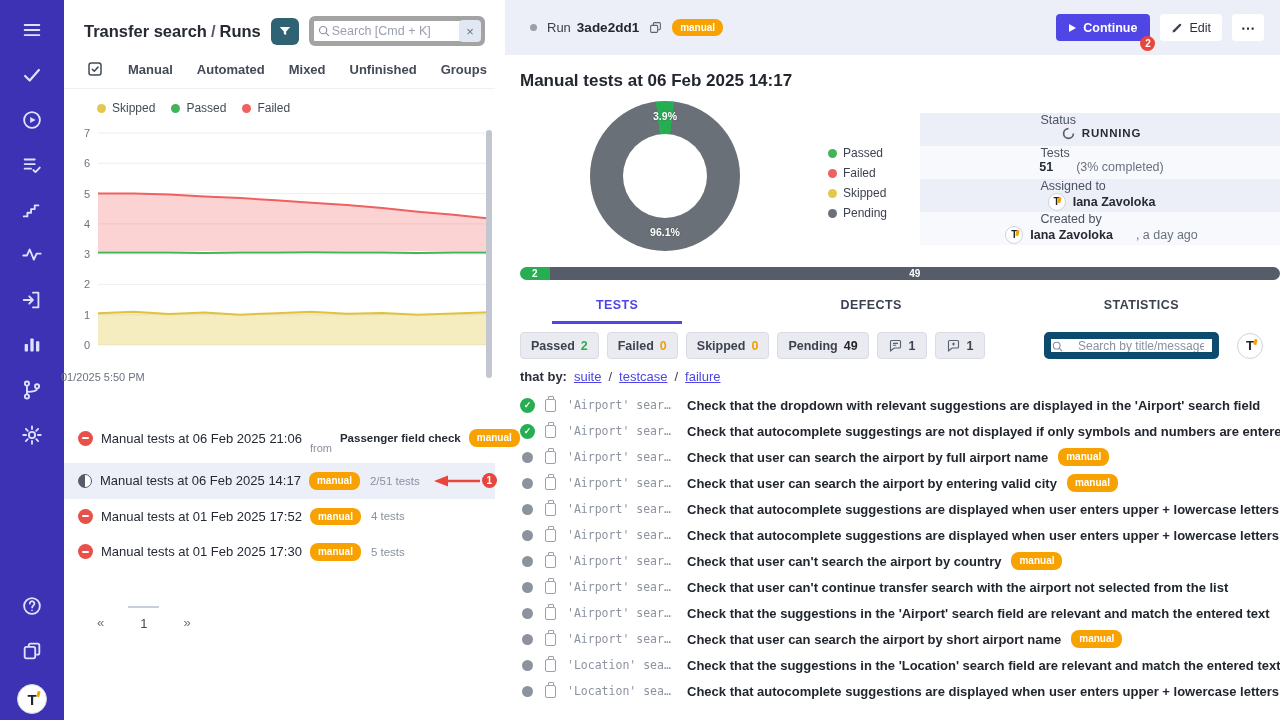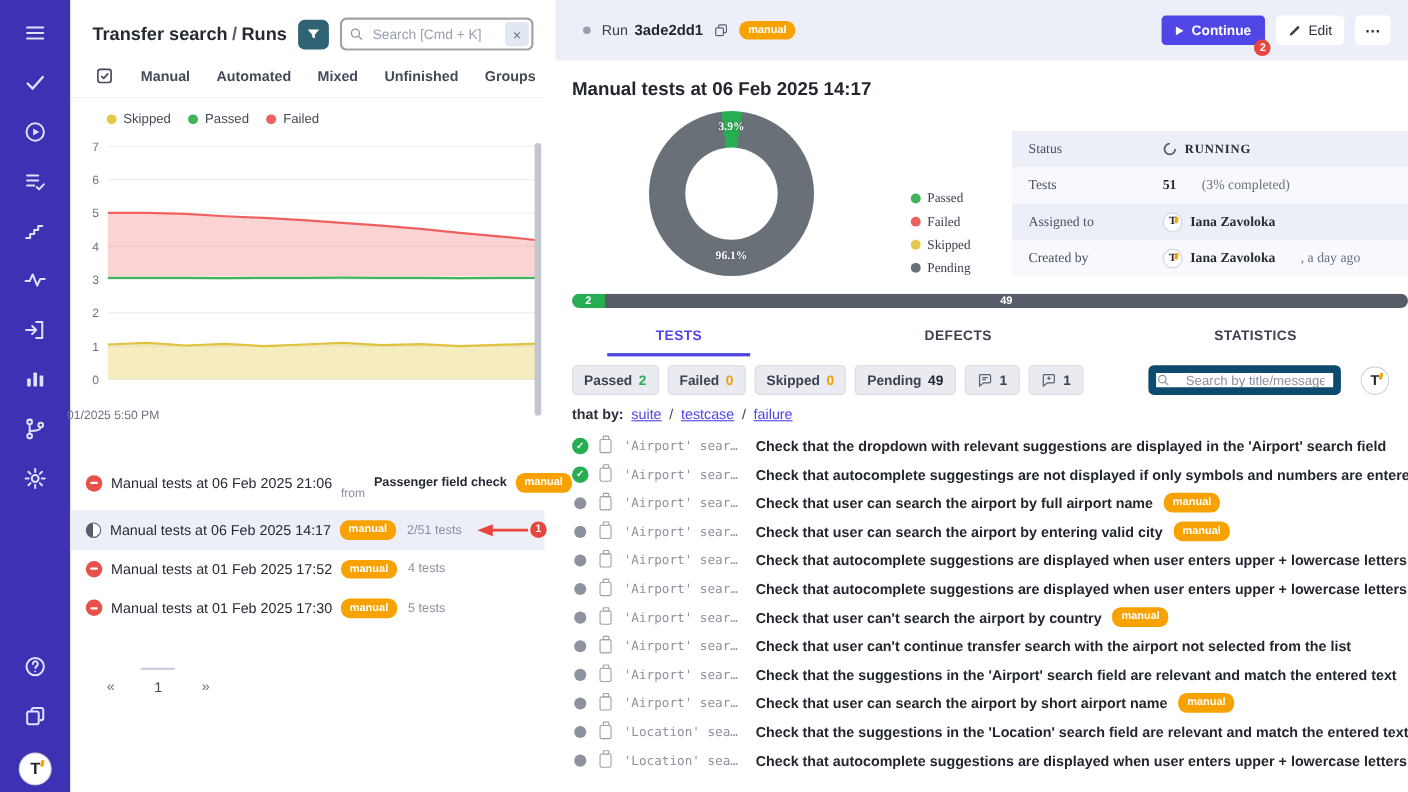--- a/index.html
+++ b/index.html
@@ -21,22 +21,22 @@
   .t-avatar.small { width:18px; height:18px; font-size:10px; }
 
   
   .left-panel { width:431px; flex:none; position:relative; background:#fff; }
   .lp-header { display:flex; align-items:center; gap:10px; padding:16px 10px 0 20px; }
   .breadcrumb { font-size:16.5px; font-weight:bold; color:#252a33; white-space:nowrap; }
   .breadcrumb .sep { color:#555c68; padding:0 4px; }
   .filter-btn { width:28px; height:27px; background:#2f6272; border:none; border-radius:6px;
     display:flex; align-items:center; justify-content:center; cursor:pointer; flex:none; }
   .lp-search { position:relative; flex:1; }
-  .lp-search input { width:100%; height:30px; border:2px solid #a3a3a3; border-radius:6px;
-    padding:0 30px 0 28px; font-size:12.5px; color:#22272f; background:#fff; font-family:inherit; }
+  .lp-search input { width:100%; height:30px; border:5px solid #a3a3a3; border-radius:6px;
+    padding:0 30px 0 18px; font-size:12.5px; color:#22272f; background:#fff; font-family:inherit; }
   .lp-search input::placeholder { color:#9aa0ad; }
   .lp-search .mag { position:absolute; left:8px; top:8px; }
   .lp-search .clear { position:absolute; right:4px; top:4px; width:22px; height:22px; background:#e2e7f4;
     border:none; border-radius:4px; color:#6a7180; font-size:13px; cursor:pointer; line-height:1; }
 
   .lp-tabs { display:flex; align-items:center; gap:24px; padding:14px 0 10px 22px;
     font-size:13px; font-weight:bold; color:#434a57; border-bottom:1px solid #eef0f4; }
   .lp-tab { cursor:pointer; }
 
   .lp-legend { display:flex; gap:16px; padding:12px 0 0 33px; font-size:12px; color:#434a57; align-items:center; }
@@ -90,32 +90,32 @@
     cursor:pointer; font-family:inherit; }
   .play-tri { width:0; height:0; border-left:7px solid #fff; border-top:4.5px solid transparent;
     border-bottom:4.5px solid transparent; }
   .btn-edit { background:#fff; color:#2a2f3a; border:none; border-radius:4px; height:27px; padding:0 11px;
     font-size:12.5px; display:flex; align-items:center; gap:6px; cursor:pointer; font-family:inherit; }
   .btn-more { background:#fff; color:#2a2f3a; border:none; border-radius:4px; height:27px; width:32px;
     font-size:14px; font-weight:bold; cursor:pointer; font-family:inherit; }
 
   .detail-title { font-size:17px; font-weight:bold; color:#21262f; margin:16px 0 0 25px; }
 
-  .overview { display:flex; align-items:flex-end; margin-top:10px; padding-left:25px;font-family:Liberation Serif, serif; }
+  .overview { display:flex; align-items:center; margin-top:10px; padding-left:25px; }
   .donut { width:150px; height:150px; border-radius:50%; position:relative; margin-left:70px; flex:none;
     background:conic-gradient(#27ae53 0 3.9%, #697077 3.9% 100%); }
   .donut::after { content:""; position:absolute; inset:33px; background:#fff; border-radius:50%; }
   .donut-label { position:absolute; left:50%; transform:translateX(-50%); color:#fff; font-size:10.5px;
     font-weight:bold; z-index:1; text-shadow:0 0 2px rgba(0,0,0,.35); }
   .donut-label.top { top:9px; } .donut-label.bottom { bottom:13px; }
   .donut-legend { margin-left:88px; margin-top:14px; display:flex; flex-direction:column; gap:6px;
     font-size:12px; color:#3c4250; }
 
   .info-panel { margin-left:auto; width:360px; margin-top:5px; flex:none; }
-  .info-row { display:flex; align-items:center; height:33px; padding:0 12px 0 15px; font-size:12.5px; }
+  .info-row { display:flex; align-items:center; height:33px; padding:0 12px 0 15px; font-size:12.5px;flex-direction:column; }
   .info-row:nth-child(odd) { background:#edeff8; } .info-row:nth-child(even) { background:#f8f9fc; }
   .info-label { width:122px; color:#4a5160; flex:none; }
   .info-value { display:flex; align-items:center; gap:7px; font-weight:bold; color:#262b34; white-space:nowrap; }
   .info-extra { color:#6a7180; font-weight:normal; margin-left:16px; }
   .running-txt { letter-spacing:.8px; font-size:11.5px; }
 
   .progress { display:flex; height:13px; margin:16px 0 0 25px; border-radius:7px; overflow:hidden; }
   .prog-seg { display:flex; align-items:center; justify-content:center; color:#fff; font-size:10px; font-weight:bold; }
   .prog-passed { background:#27ae53; min-width:22px; }
   .prog-pending { background:#565d68; flex:1; }

